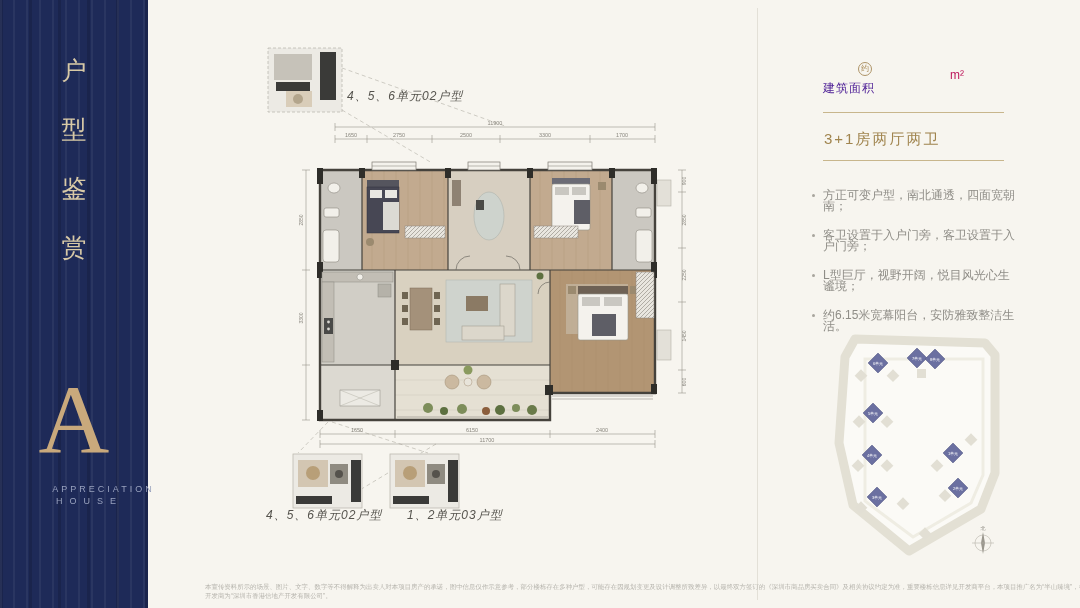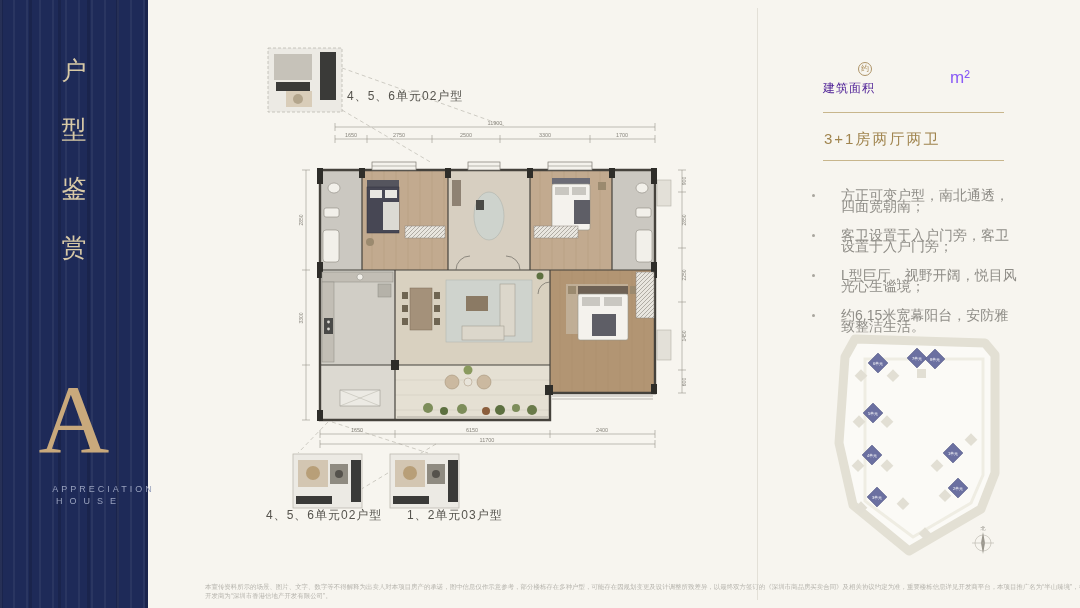--- a/index.html
+++ b/index.html
@@ -12,41 +12,41 @@
       repeating-linear-gradient(90deg, rgba(0,0,0,.14) 0 3px, rgba(0,0,0,0) 3px 29px);}
   .v-title{position:absolute;top:54px;left:0;width:148px;display:flex;flex-direction:column;align-items:center;gap:26px;
     color:#d8c9a6;font-size:25px;font-weight:400;}
   .big-letter{position:absolute;top:370px;left:0;width:148px;text-align:center;
     font-family:"Liberation Serif",serif;font-size:98px;line-height:1;color:#c9a97c;}
   .sub-line{position:absolute;left:0;width:172px;text-align:center;color:#98a1bd;font-size:9px;}
   .sub-1{top:496px;letter-spacing:7px;text-indent:7px;}
   .sub-2{top:484px;letter-spacing:3px;text-indent:3px;margin-left:16px;}
 
   
-  .plan-caption{position:absolute;font-size:12px;color:#55534d;letter-spacing:1px;}
+  .plan-caption{position:absolute;font-size:12px;color:#55534d;letter-spacing:1px;font-style:italic;}
   .cap-top{left:347px;top:88px;}
   .cap-bl{left:266px;top:507px;}
   .cap-br{left:407px;top:507px;}
 
   svg{position:absolute;}
   #plan-svg{left:200px;top:30px;width:560px;height:540px;}
   #sitemap-svg{left:825px;top:325px;width:195px;height:250px;}
 
   
   .panel-divider{position:absolute;left:757px;top:8px;width:1px;height:592px;background:#e3e0d7;}
   .area-label{position:absolute;left:823px;top:80px;font-size:12px;letter-spacing:1px;color:#4c1d95;}
   .approx-badge{position:absolute;left:858px;top:62px;width:12px;height:12px;border:1px solid #ae9468;border-radius:50%;
     font-size:8px;line-height:12px;text-align:center;color:#a5854f;}
   .area-value{position:absolute;left:874px;top:48px;font-size:50px;letter-spacing:-3px;color:#b99d6f;font-weight:400;}
-  .area-unit{position:absolute;left:950px;top:68px;font-size:17px;color:#8b5cf6;}
+  .area-unit{position:absolute;left:950px;top:68px;font-size:12px;color:#be185d;}
   .gold-rule{position:absolute;left:823px;width:181px;height:1px;background:#c8b68c;border:0;margin:0;}
   .rule-1{top:112px;} .rule-2{top:160px;}
   .layout-type{position:absolute;left:824px;top:123px;font-size:15px;letter-spacing:2px;color:#a0844e;margin-top:7px;}
   .features{position:absolute;left:812px;top:190px;width:205px;margin:0;padding:0;list-style:none;}
-  .features li{display:flex;align-items:flex-start;margin:0 0 18px 0;font-size:14px;line-height:11px;color:#8f8d87;gap:18px;}
+  .features li{display:flex;align-items:flex-start;margin:0 0 18px 0;font-size:12px;line-height:11px;color:#8f8d87;}
   .features .dot{flex:0 0 3px;width:3px;height:3px;border-radius:50%;background:#a8a59d;margin:4px 8px 0 0;}
 
   
   .disc{position:absolute;left:205px;white-space:nowrap;font-size:7px;color:#b6b4ad;transform-origin:left top;transform:scale(.92);}
   .disc-1{top:583px;} .disc-2{top:592px;}
 </style>
 </head>
 <body>
 
 <div class="page">

